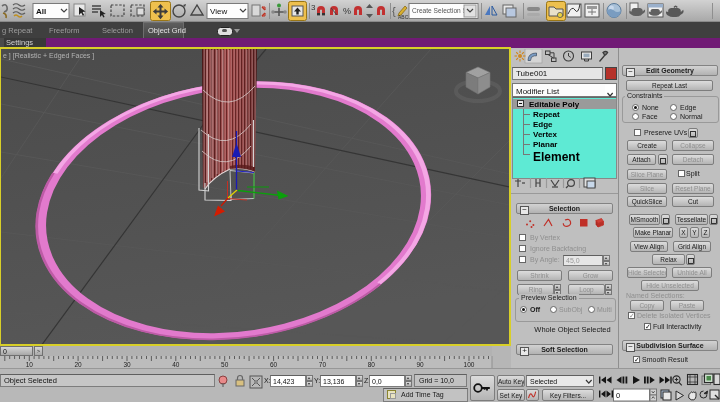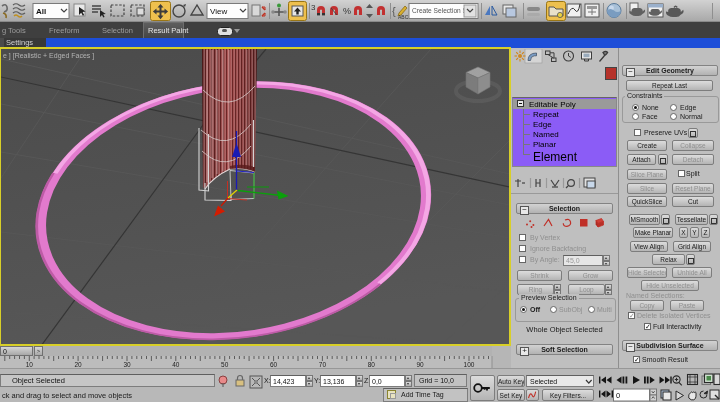--- a/index.html
+++ b/index.html
@@ -139,31 +139,31 @@
   <rect x="20" y="4" width="15" height="3.5" fill="#9ab0cc"></rect>
   <path d="M23,15 q-2.5,-1 -2,-3.5 l1.6,0.4 q-0.4,-2.6 2,-3 l5,0 q2.5,0.4 2.3,3 l1.8,-1.6 q1.2,2 -2,3.8 q-0.8,1.6 -3.4,1.6 l-2.6,0 q-2,0 -2.7,-0.7z" fill="#606060"></path>
 
   <path d="M41,16 q-3.5,-1.5 -3,-4.5 l2.2,0.5 q-0.6,-3.6 3,-4 l6.6,0 q3.4,0.4 3,4 l2.4,-2.2 q1.6,3 -2.6,5 q-1.2,2.2 -4.4,2.2 l-3.4,0 q-2.8,0 -3.8,-1z" fill="#585858"></path>
   <path d="M46,7.5 q1.6,-2.5 3.2,0" stroke="#585858" stroke-width="1.4" fill="none"></path>
   <line x1="84.5" y1="3" x2="84.5" y2="19" stroke="#8f8f8f"></line>
 </svg>
 </div>
 
 <div class="abs" style="left:0;top:22px;width:720px;height:16px;background:#3f3f3f;">
-  <div class="abs" style="left:2px;top:4px;font-size:7.5px;color:#9d9d9d;">g Tools</div>
+  <div class="abs" style="left:2px;top:4px;font-size:7.5px;color:#9d9d9d;">g Repeat</div>
   <div class="abs" style="left:49px;top:4px;font-size:7.5px;color:#9d9d9d;">Freeform</div>
   <div class="abs" style="left:102px;top:4px;font-size:7.5px;color:#9d9d9d;">Selection</div>
   <div class="abs" style="left:143px;top:0;width:41px;height:16px;background:linear-gradient(#5e5e5e,#454545);border:1px solid #6e6e6e;border-bottom:none;box-sizing:border-box;"></div>
-  <div class="abs" style="left:148px;top:4px;font-size:7.5px;color:#e4e4e4;">Result Paint</div>
+  <div class="abs" style="left:148px;top:4px;font-size:7.5px;color:#e4e4e4;">Object Grid</div>
   <div class="abs" style="left:217px;top:5px;width:14px;height:7px;border-radius:3.5px;background:#e0e0e0;border:1px solid #222;"></div>
   <div class="abs" style="left:222px;top:7px;width:5px;height:3px;border-radius:2px;background:#555;"></div>
   <div class="abs" style="left:234px;top:7px;width:0;height:0;border-left:3px solid transparent;border-right:3px solid transparent;border-top:4px solid #999;"></div>
 </div>
 
-<div class="abs" style="left:0;top:38px;width:720px;height:10px;background:#1d4ed8;">
+<div class="abs" style="left:0;top:38px;width:720px;height:10px;background:#701a75;">
   <div class="abs" style="left:0;top:0;width:46px;height:10px;background:#383838;"></div>
   <div class="abs" style="left:0px;top:0px;width:4px;height:9px;background:#4a4a4a;"></div>
   <div class="abs" style="left:6px;top:0px;font-size:7.5px;color:#d2d2d2;">Settings</div>
 </div>
 
 <div class="abs" style="left:0;top:47px;width:511px;height:299px;background:#d8cf28;">
 <svg width="508" height="295" viewBox="0 0 508 295" style="position:absolute;left:1px;top:2px;background:#4e4e4e;">
   <defs>
     <linearGradient id="vpbg" x1="0" y1="0" x2="0.25" y2="1">
       <stop offset="0" stop-color="#4b4b4b"></stop>
@@ -291,36 +291,45 @@
     <g transform="translate(70,1)">
         <rect x="0.5" y="2" width="10" height="7" fill="#e8e8e8" stroke="#3c3c3c"></rect>
         <rect x="2.5" y="3.6" width="6" height="3.6" fill="#9ab"></rect>
         <path d="M3.5,9 v2 h4 v-2" stroke="#3c3c3c" fill="none"></path>
       </g>
     <g transform="translate(88,1)">
         <path d="M0.5,11.5 L6,5 M4,2.5 q2.8,-2.3 4.6,0 q-0.9,1.8 -2.8,2.8 z" stroke="#3c3c3c" stroke-width="1.3" fill="#777"></path>
       </g>
   </svg>
 
+  <div class="fld" style="left:1px;top:19px;width:91px;height:13px;line-height:12px;padding-left:3px;font-size:8px;">Tube001</div>
   <div class="abs" style="left:94px;top:19px;width:12px;height:13px;background:#b5322a;border:1px solid #444;box-sizing:border-box;"></div>
 
-
-  <div class="abs" style="left:1px;top:49px;width:105px;height:70px;background:#8b5cf6;border:1px solid #888;border-top-color:#666;box-sizing:border-box;overflow:hidden;">
+  <div class="abs" style="left:1px;top:35px;width:105px;height:14px;background:#fcfcfc;border:1px solid #777;box-sizing:border-box;">
+    <div class="abs" style="left:3px;top:2.5px;font-size:8px;color:#111;">Modifier List</div>
+    <div class="abs" style="left:92px;top:1px;width:10px;height:10px;background:#fff;">
+      <svg width="10" height="10">
+          <path d="M2.5,4 l2.6,3 l2.6,-3" stroke="#333" stroke-width="1.2" fill="none"></path>
+        </svg>
+    </div>
+  </div>
+
+  <div class="abs" style="left:1px;top:49px;width:105px;height:82px;background:#5eead4;border:1px solid #888;border-top-color:#666;box-sizing:border-box;overflow:hidden;font-weight:bold;">
     <div class="abs" style="left:0;top:1px;width:105px;height:10px;background:#9a9a9a;"></div>
     <div class="abs" style="left:4px;top:2px;width:7px;height:7px;background:#e8e8e8;border:1px solid #333;box-sizing:border-box;">
       <div class="abs" style="left:1px;top:2px;width:3px;height:1px;background:#111;"></div>
       </div>
     <div class="abs" style="left:16px;top:1.5px;font-size:8px;color:#000;">Editable Poly</div>
     <div class="abs" style="left:10px;top:11px;width:1px;height:46px;background:#777;"></div>
     <div class="abs" style="left:10px;top:16px;width:7px;height:1px;background:#777;"></div>
     <div class="abs" style="left:20px;top:12px;font-size:8px;color:#000;">Repeat</div>
     <div class="abs" style="left:10px;top:26px;width:7px;height:1px;background:#777;"></div>
     <div class="abs" style="left:20px;top:22px;font-size:8px;color:#000;">Edge</div>
     <div class="abs" style="left:10px;top:36px;width:7px;height:1px;background:#777;"></div>
-    <div class="abs" style="left:20px;top:32px;font-size:8px;color:#000;">Named</div>
+    <div class="abs" style="left:20px;top:32px;font-size:8px;color:#000;">Vertex</div>
     <div class="abs" style="left:10px;top:46px;width:7px;height:1px;background:#777;"></div>
     <div class="abs" style="left:20px;top:42px;font-size:8px;color:#000;">Planar</div>
     <div class="abs" style="left:10px;top:56px;width:7px;height:1px;background:#777;"></div>
     <div class="abs" style="left:20px;top:52px;font-size:12px;color:#000;">Element</div>
   </div>
 
   <svg width="107" height="16" style="position:absolute;left:0;top:127px;">
     <g stroke="#444" stroke-width="1.2" fill="none">
       <path d="M7,4 v8 M4,6 h6"></path>
         <path d="M11,8 h3"></path>
@@ -394,21 +403,21 @@
       </div>
     </div>
   <div class="abs" style="left:4px;top:250px;width:99px;height:22px;border:1px solid #999;border-radius:3px;"></div>
   <div class="abs" style="left:8px;top:246px;font-size:7px;color:#1a1a1a;background:#bfbfbf;padding:0 2px;">Preview Selection</div>
   <div class="radio on" style="left:9px;top:258px;"></div>
     <div class="cblab" style="left:19px;top:258px;font-weight:bold;">Off</div>
   <div class="radio" style="left:39px;top:258px;"></div>
     <div class="cblab dis" style="left:48px;top:258px;">SubObj</div>
   <div class="radio" style="left:77px;top:258px;"></div>
     <div class="cblab dis" style="left:86px;top:258px;">Multi</div>
-  <div class="abs" style="left:0;top:277px;width:107px;text-align:center;font-size:7.5px;color:#1a1a1a;">Whole Object Selected</div>
+  <div class="abs" style="left:0;top:277px;width:107px;text-align:center;font-size:7.5px;color:#1a1a1a;padding-left:8px;">Whole Object Selected</div>
   <div class="hdr" style="left:5px;top:296px;width:97px;height:11px;line-height:10px;">Soft Selection<span class="pm">+</span></div>
 </div>
 
 <div class="abs" style="left:618px;top:48px;width:102px;height:320px;background:#bfbfbf;border-left:1px solid #8f8f8f;box-sizing:border-box;">
   <div class="hdr" style="left:3px;top:17px;width:96px;height:11px;line-height:10px;">Edit Geometry<span class="pm">−</span></div>
   <div class="btn" style="left:7px;top:32px;width:87px;height:11px;">Repeat Last</div>
   <div class="abs" style="left:3px;top:48px;width:95px;height:25px;border:1px solid #999;border-radius:3px;"></div>
   <div class="abs" style="left:6px;top:44px;font-size:7px;color:#1a1a1a;background:#bfbfbf;padding:0 2px;">Constraints</div>
   <div class="radio on" style="left:13px;top:56px;"></div>
     <div class="cblab" style="left:23px;top:56px;">None</div>
@@ -487,21 +496,21 @@
   <text x="322.4" y="10.5" font-size="6.5" fill="#222" text-anchor="middle" font-family="Liberation Sans">70</text>
   <text x="371.3" y="10.5" font-size="6.5" fill="#222" text-anchor="middle" font-family="Liberation Sans">80</text>
   <text x="420.1" y="10.5" font-size="6.5" fill="#222" text-anchor="middle" font-family="Liberation Sans">90</text>
   <text x="469.0" y="10.5" font-size="6.5" fill="#222" text-anchor="middle" font-family="Liberation Sans">100</text>
   <line x1="492" y1="0" x2="492" y2="12" stroke="#909090"></line>
   </svg>
 </div>
 
 <div class="abs" style="left:0;top:368px;width:720px;height:34px;background:#b8b8b8;border-top:1px solid #979797;box-sizing:border-box;">
 
-  <div class="fld" style="left:0px;top:5px;width:215px;height:13px;background:#c6c6c6;line-height:12px;padding-left:11px;font-size:7.5px;">Object Selected</div>
+  <div class="fld" style="left:0px;top:5px;width:215px;height:13px;background:#c6c6c6;line-height:12px;padding-left:3px;font-size:7.5px;">Object Selected</div>
   <svg width="50" height="15" style="position:absolute;left:216px;top:5px;">
     <circle cx="7" cy="6" r="4" fill="#e88a8a" stroke="#8a4040" stroke-width="1"></circle>
     <path d="M5.5,10 h3 M6,12 h2" stroke="#555" stroke-width="1"></path>
     <rect x="20" y="6" width="8" height="6" fill="#d8c080" stroke="#666"></rect>
     <path d="M21.5,6 v-2 a2.5,2.5 0 0 1 5,0 v2" fill="none" stroke="#666" stroke-width="1.2"></path>
     <rect x="34" y="2" width="12" height="12" fill="none" stroke="#555" stroke-width="1"></rect>
     <path d="M36,12 l8,-8 M36,4 l8,8" stroke="#555" stroke-width="1"></path>
     <circle cx="40" cy="8" r="2" fill="#888"></circle>
   </svg>
   <div class="lbl" style="left:264px;top:8px;">X:</div>
@@ -529,21 +538,20 @@
   <div class="spin" style="left:405px;top:6px;height:12px;">
       <div class="up">
         <i></i>
       </div>
       <div class="dn">
         <i></i>
       </div>
     </div>
   <div class="fld" style="left:414px;top:5px;width:53px;height:13px;background:#c2c2c2;line-height:12px;padding-left:4px;">Grid = 10,0</div>
 
-  <div class="lbl" style="left:2px;top:22px;font-size:7.5px;">ck and drag to select and move objects</div>
   <div class="fld" style="left:383px;top:19px;width:85px;height:14px;background:#c2c2c2;"></div>
   <div class="abs" style="left:387px;top:21px;width:9px;height:9px;background:#e8e3c0;border:1px solid #8a8430;box-sizing:border-box;">
       <div style="margin:1.5px;width:4px;height:4px;border:1px solid #999;"></div>
     </div>
   <div class="lbl" style="left:401px;top:22px;">Add Time Tag</div>
 
   <div class="btn" style="left:470px;top:6px;width:25px;height:26px;">
     <svg width="23" height="24">
         <circle cx="7" cy="12" r="3.8" fill="none" stroke="#111" stroke-width="1.8"></circle>
         <path d="M10.8,12 h8 m-2.8,0 v2.6 m-2.4,-2.6 v1.8" stroke="#111" stroke-width="1.8" fill="none"></path>

